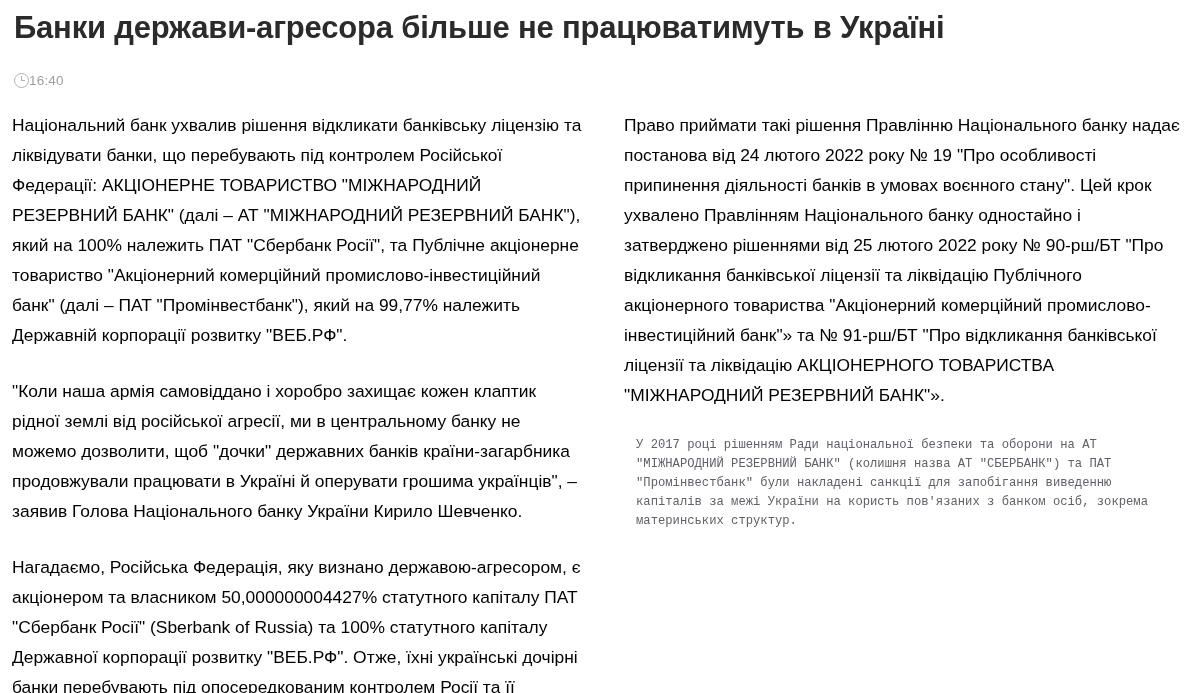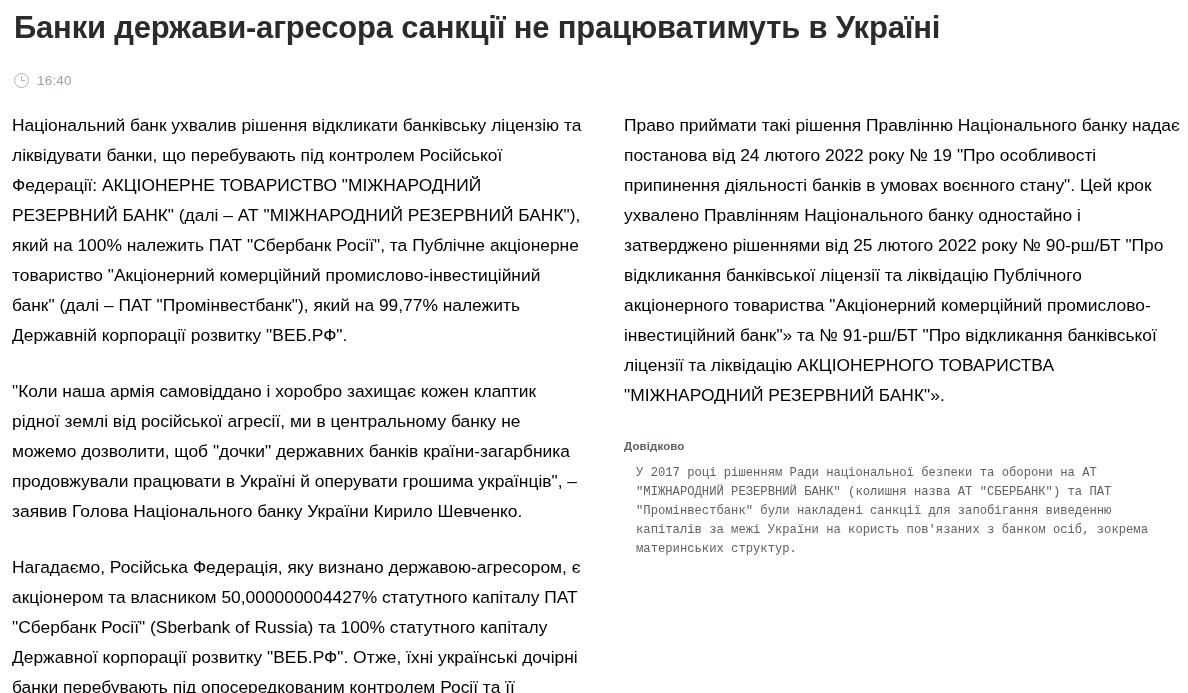--- a/index.html
+++ b/index.html
@@ -27,21 +27,20 @@
     font-weight: 700;
     color: #2b2b2b;
     letter-spacing: -0.2px;
     margin: 8px 0 0 0;
     padding: 0 2px;
     white-space: nowrap;
   }
   .meta-row {
     display: flex;
     align-items: center;
-    gap: 8px;
     margin-top: 22px;
     padding-left: 2px;
     height: 20px;
   }
   .clock-icon {
     width: 15px;
     height: 15px;
     border: 1.5px solid #b0b3b8;
     border-radius: 50%;
     position: relative;
@@ -98,35 +97,34 @@
     color: #5d6168;
     margin: 12px;
     font-family: Liberation Mono, monospace;
   }
 </style>
 </head>
 <body>
 
 <div class="page">
 
-  <h1 class="article-title">Банки держави-агресора санкції не працюватимуть в Україні</h1>
+  <h1 class="article-title">Банки держави-агресора більше не працюватимуть в Україні</h1>
 
   <div class="meta-row">
     <span class="clock-icon"></span>
     <span class="time-text">16:40</span>
   </div>
 
   <div class="columns">
 
     <div class="col-left">
       <p class="body-text">Національний банк ухвалив рішення відкликати банківську ліцензію та ліквідувати банки, що перебувають під контролем Російської Федерації: АКЦІОНЕРНЕ ТОВАРИСТВО "МІЖНАРОДНИЙ РЕЗЕРВНИЙ БАНК" (далі – АТ "МІЖНАРОДНИЙ РЕЗЕРВНИЙ БАНК"), який на 100% належить ПАТ "Сбербанк Росії", та Публічне акціонерне товариство "Акціонерний комерційний промислово-інвестиційний банк" (далі – ПАТ "Промінвестбанк"), який на 99,77% належить Державній корпорації розвитку "ВЕБ.РФ".</p>
       <p class="body-text">"Коли наша армія самовіддано і хоробро захищає кожен клаптик рідної землі від російської агресії, ми в центральному банку не можемо дозволити, щоб "дочки" державних банків країни-загарбника продовжували працювати в Україні й оперувати грошима українців", – заявив Голова Національного банку України Кирило Шевченко.</p>
       <p class="body-text">Нагадаємо, Російська Федерація, яку визнано державою-агресором, є акціонером та власником 50,000000004427% статутного капіталу ПАТ "Сбербанк Росії" (Sberbank of Russia) та 100% статутного капіталу Державної корпорації розвитку "ВЕБ.РФ". Отже, їхні українські дочірні банки перебувають під опосередкованим контролем Росії та її керівництва.</p>
     </div>
 
     <div class="col-right">
       <p class="body-text">Право приймати такі рішення Правлінню Національного банку надає постанова від 24 лютого 2022 року № 19 "Про особливості припинення діяльності банків в умовах воєнного стану". Цей крок ухвалено Правлінням Національного банку одностайно і затверджено рішеннями від 25 лютого 2022 року № 90-рш/БТ "Про відкликання банківської ліцензії та ліквідацію Публічного акціонерного товариства "Акціонерний комерційний промислово-інвестиційний банк"» та № 91-рш/БТ "Про відкликання банківської ліцензії та ліквідацію АКЦІОНЕРНОГО ТОВАРИСТВА "МІЖНАРОДНИЙ РЕЗЕРВНИЙ БАНК"».</p>
-      <div class="ref-heading">Довідково</div>
       <p class="ref-text">У 2017 році рішенням Ради національної безпеки та оборони на АТ "МІЖНАРОДНИЙ РЕЗЕРВНИЙ БАНК" (колишня назва АТ "СБЕРБАНК") та ПАТ "Промінвестбанк" були накладені санкції для запобігання виведенню капіталів за межі України на користь пов'язаних з банком осіб, зокрема материнських структур.</p>
     </div>
 
   </div>
 </div>
 
 </body></html>

